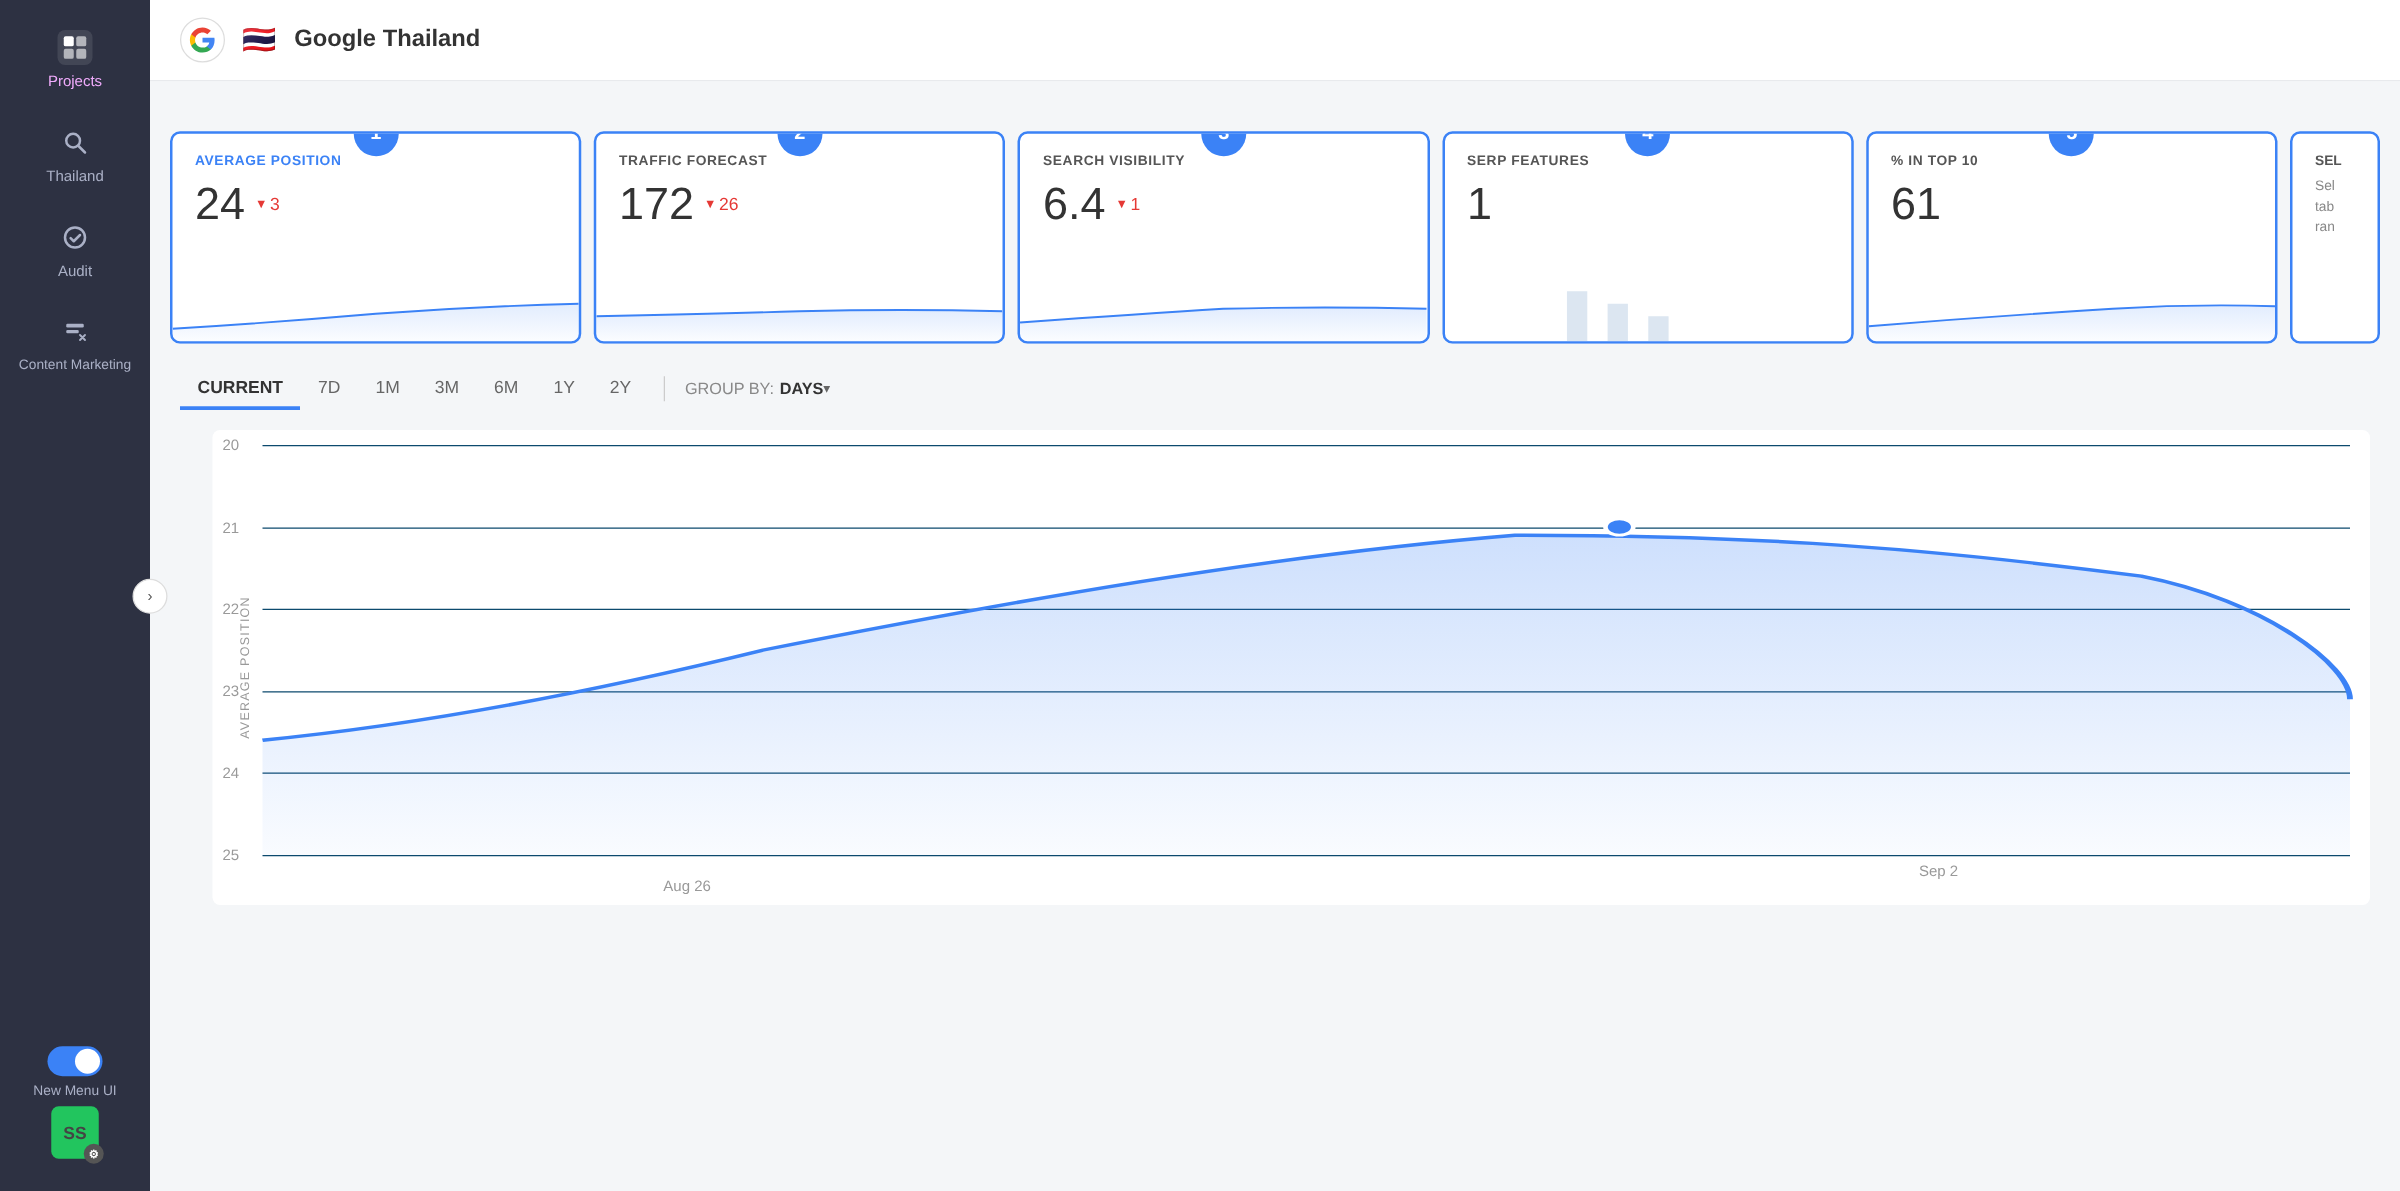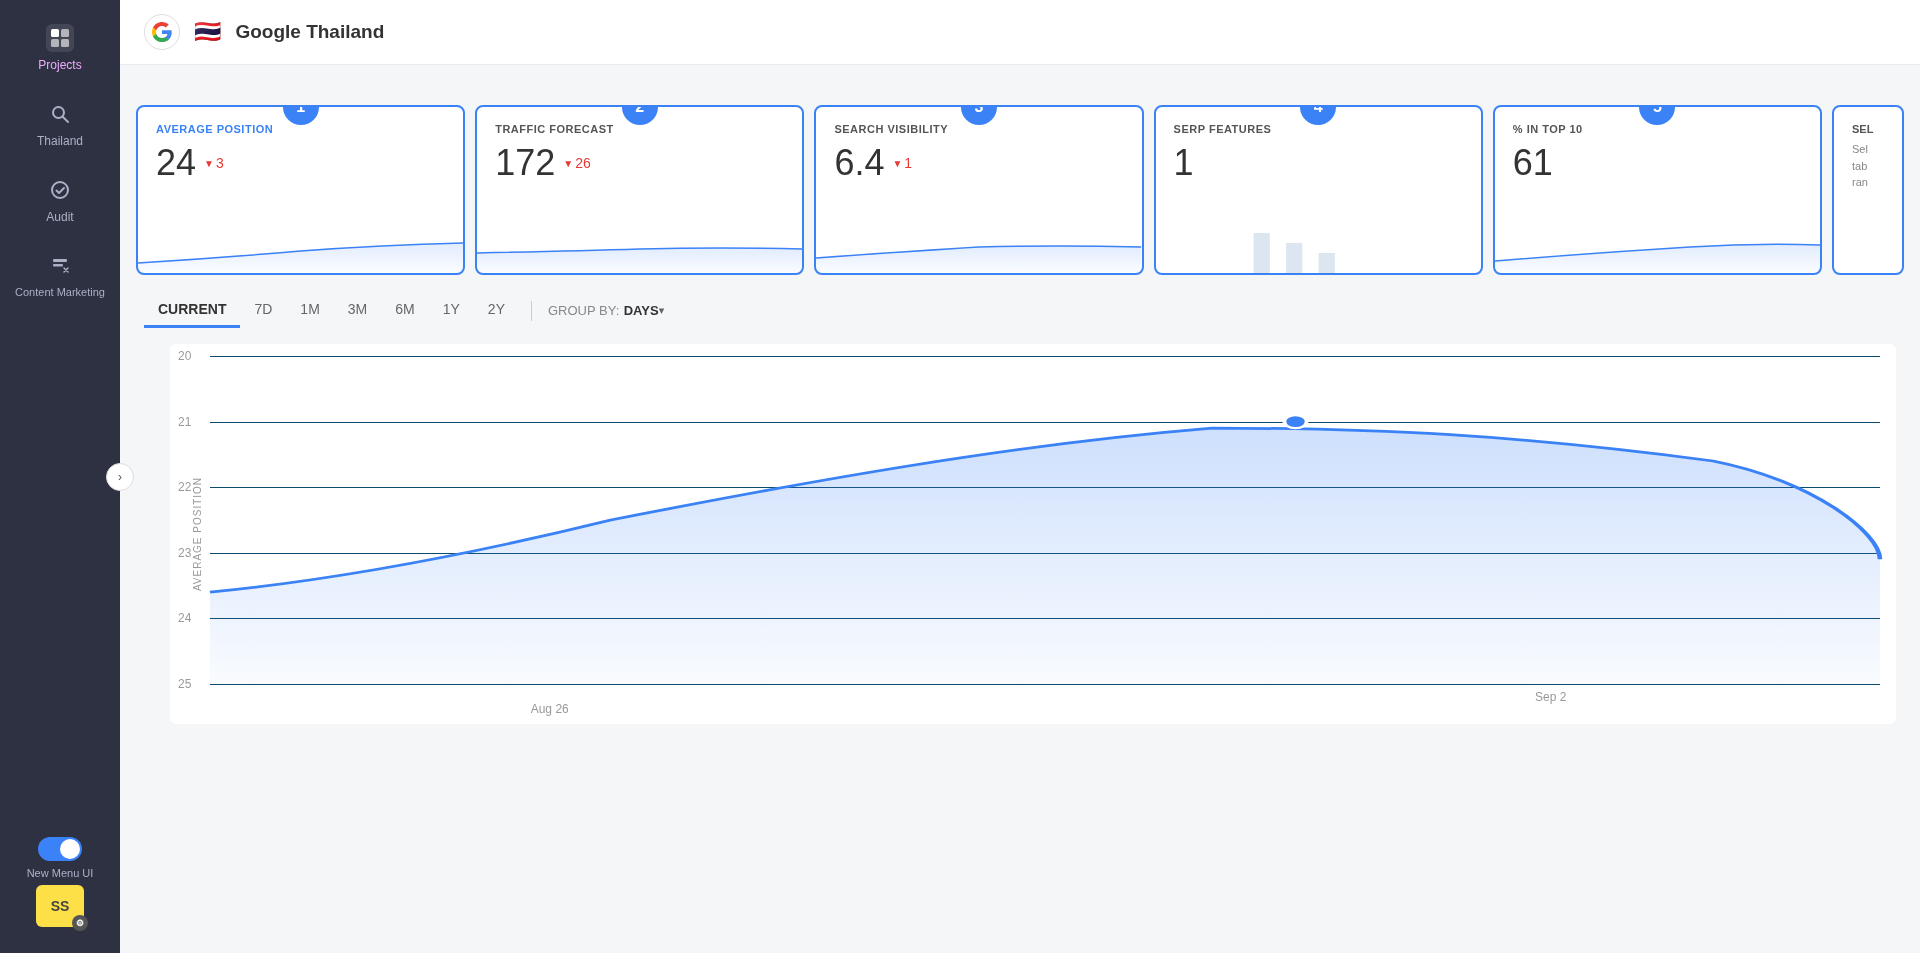--- a/index.html
+++ b/index.html
@@ -55,22 +55,22 @@
       cursor: pointer;
     }
     .toggle-knob {
       width: 20px; height: 20px;
       background: #fff;
       border-radius: 50%;
       position: absolute;
       top: 2px; right: 2px;
     }
     .sidebar-avatar {
-      width: 48px; height: 42px;
-      background: #fde047;
+      width: 38px; height: 42px;
+      background: #22c55e;
       border-radius: 6px;
       display: flex; align-items: center; justify-content: center;
       font-weight: bold; font-size: 14px; color: #444;
       position: relative; cursor: pointer;
     }
     .avatar-gear {
       position: absolute; bottom: -4px; right: -4px;
       width: 16px; height: 16px;
       background: #555; border-radius: 50%;
       display: flex; align-items: center; justify-content: center;

